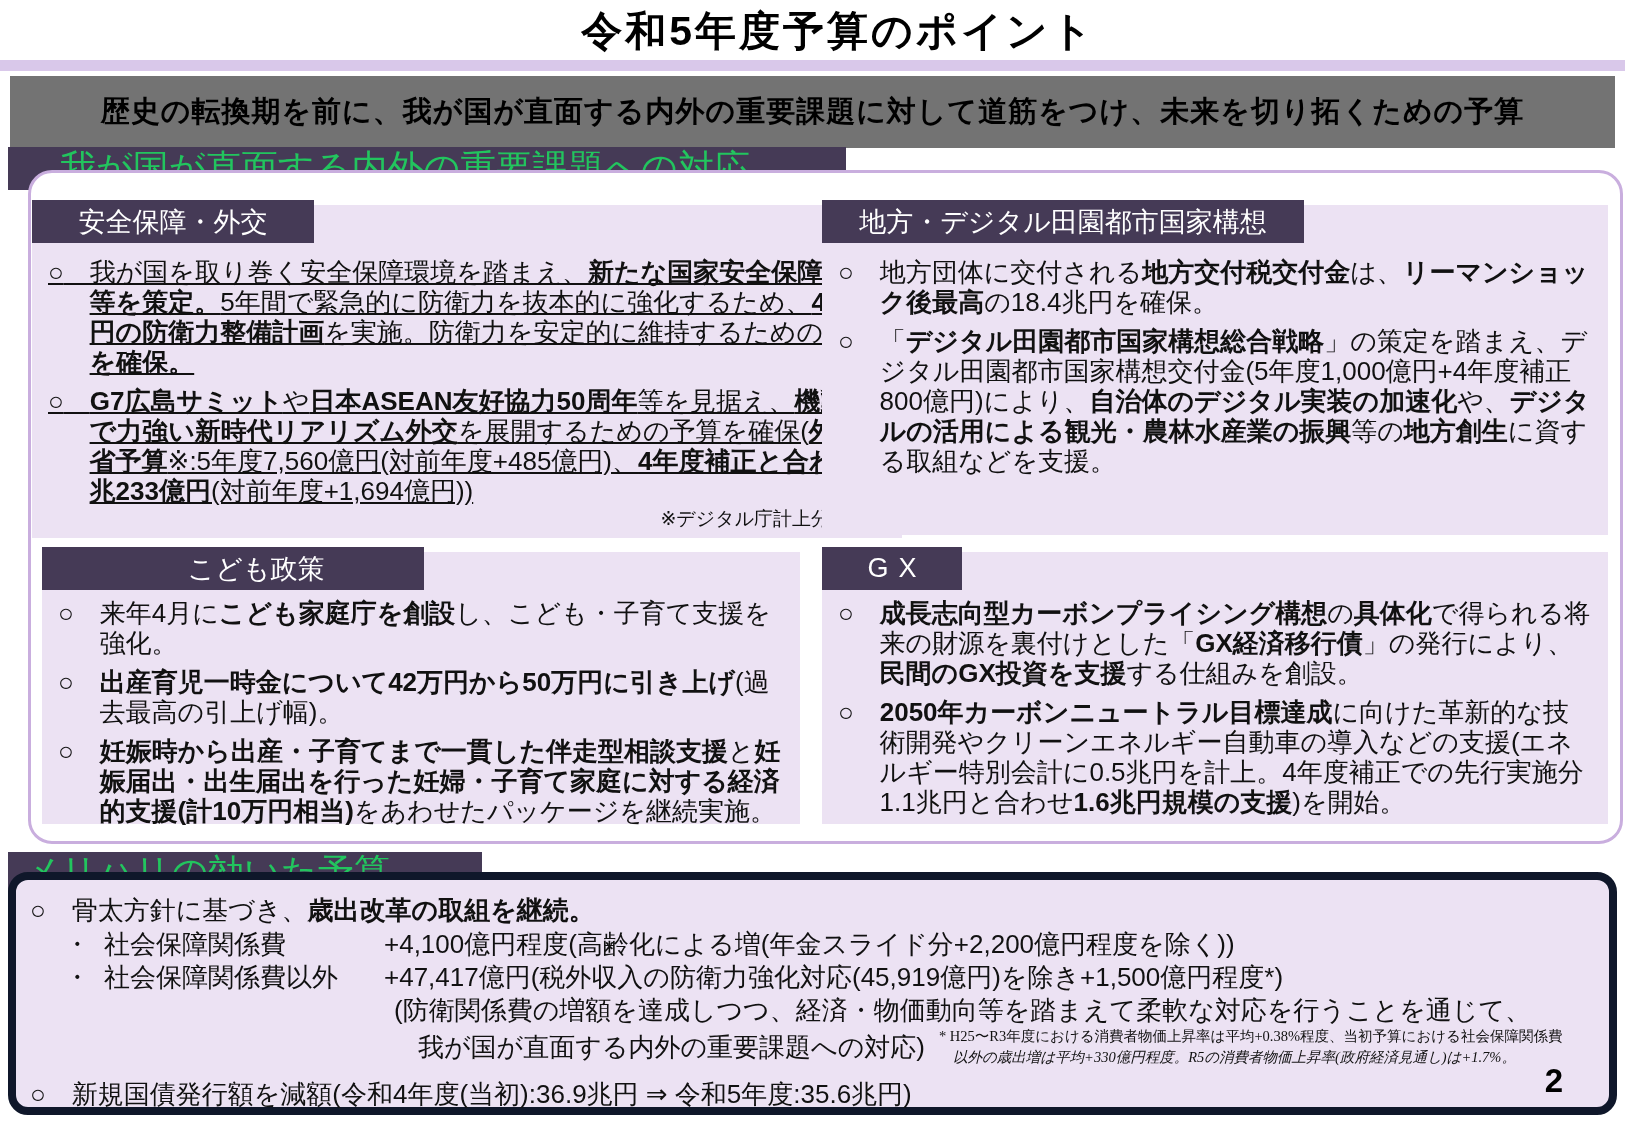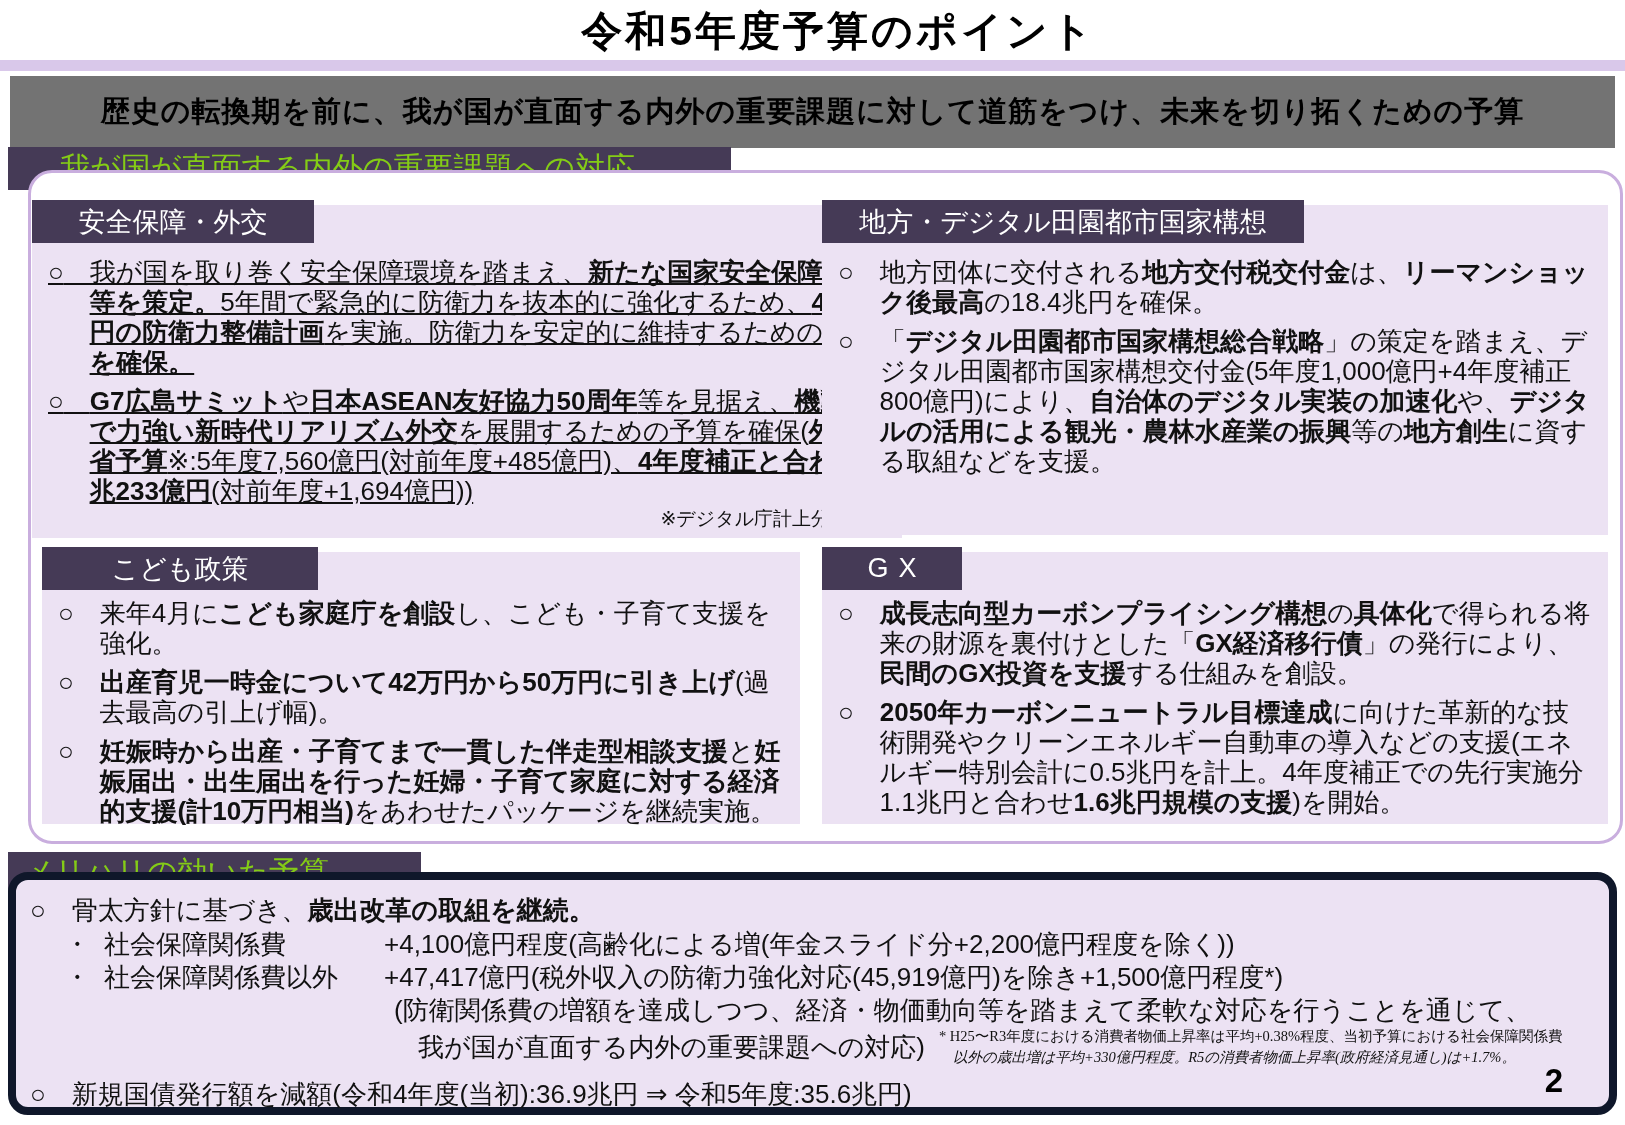--- a/index.html
+++ b/index.html
@@ -13,43 +13,43 @@
     font-size:41px;font-weight:800;letter-spacing:3px;color:#000;margin-left:26px;
   }
   .strip{position:absolute;top:60px;left:0;width:1625px;height:11px;background:#d9c8ea;}
   .banner{
     position:absolute;top:76px;left:10px;width:1605px;height:72px;background:#737373;
     display:flex;align-items:center;justify-content:center;
     font-size:29px;font-weight:800;color:#000;letter-spacing:1px;
   }
   
   .dark-label{
-    position:absolute;background:#453a56;color:#84cc16;display:flex;align-items:center;
-    font-size:30px;white-space:nowrap;
+    position:absolute;background:#453a56;color:#22c55e;display:flex;align-items:center;
+    font-size:36px;white-space:nowrap;
   }
   .label-issues{top:147px;left:8px;height:43px;padding:0 96px 0 52px;}
   .label-merihari{top:852px;left:8px;height:41px;padding:0 92px 0 16px;}
   
   .bigbox{
     position:absolute;top:170px;left:28px;width:1589px;height:668px;background:#fff;
     border:3px solid #c9aede;border-radius:24px;
   }
   
   .section{position:absolute;background:#ece2f3;}
   .sec-1{top:205px;left:32px;width:870px;height:333px;text-decoration:underline;}
   .sec-2{top:205px;left:822px;width:786px;height:330px;}
   .sec-3{top:552px;left:42px;width:758px;height:272px;}
   .sec-4{top:552px;left:822px;width:786px;height:272px;}
   .tab{
     position:absolute;top:-5px;left:0;height:43px;background:#453a56;color:#fff;
     display:flex;align-items:center;justify-content:center;font-size:27px;white-space:nowrap;
   }
   .sec-1 .tab{width:282px;}
   .sec-2 .tab{width:482px;}
-  .sec-3 .tab{width:276px;}
+  .sec-3 .tab{width:336px;padding-left:46px;}
   .sec-4 .tab{width:140px;letter-spacing:10px;padding-left:10px;box-sizing:border-box;}
   .content{padding:52px 16px 8px 16px;font-size:26px;line-height:30px;}
   .sec-3 .content,.sec-4 .content{padding-top:46px;}
   .bullet{padding-left:1.6em;text-indent:-1.6em;margin-bottom:9px;}
   .bullet b{font-weight:700;}
   .note{position:absolute;right:14px;bottom:6px;font-size:19px;}
   
   .box2{
     position:absolute;top:872px;left:8px;width:1609px;height:243px;background:#ece2f3;
     border:8px solid #0f172a;border-radius:20px;box-sizing:border-box;

